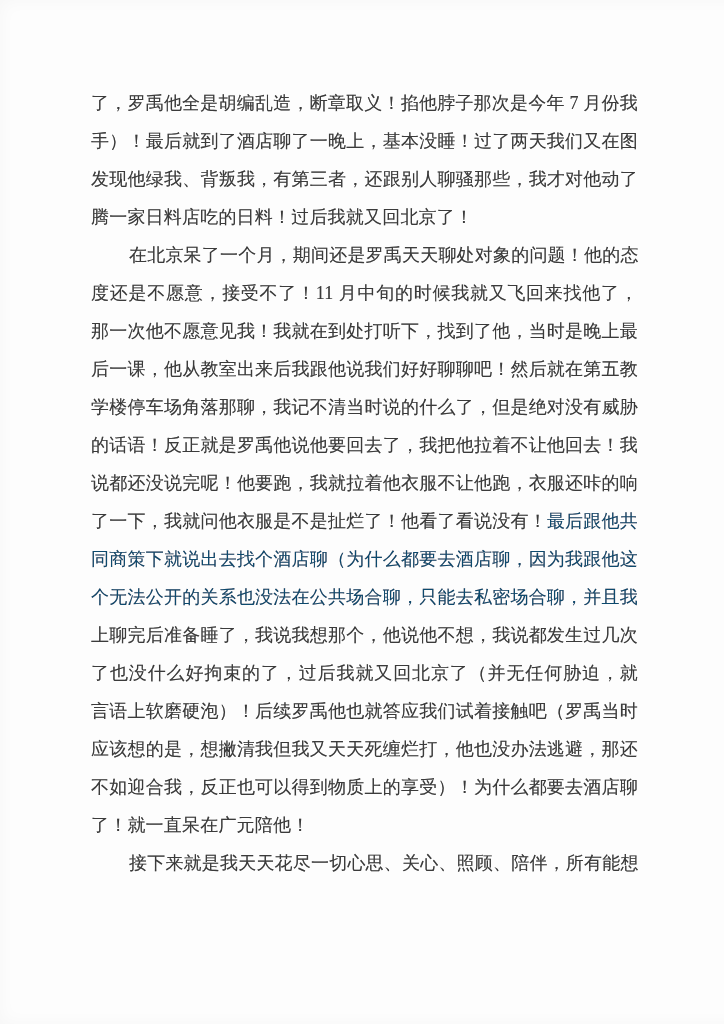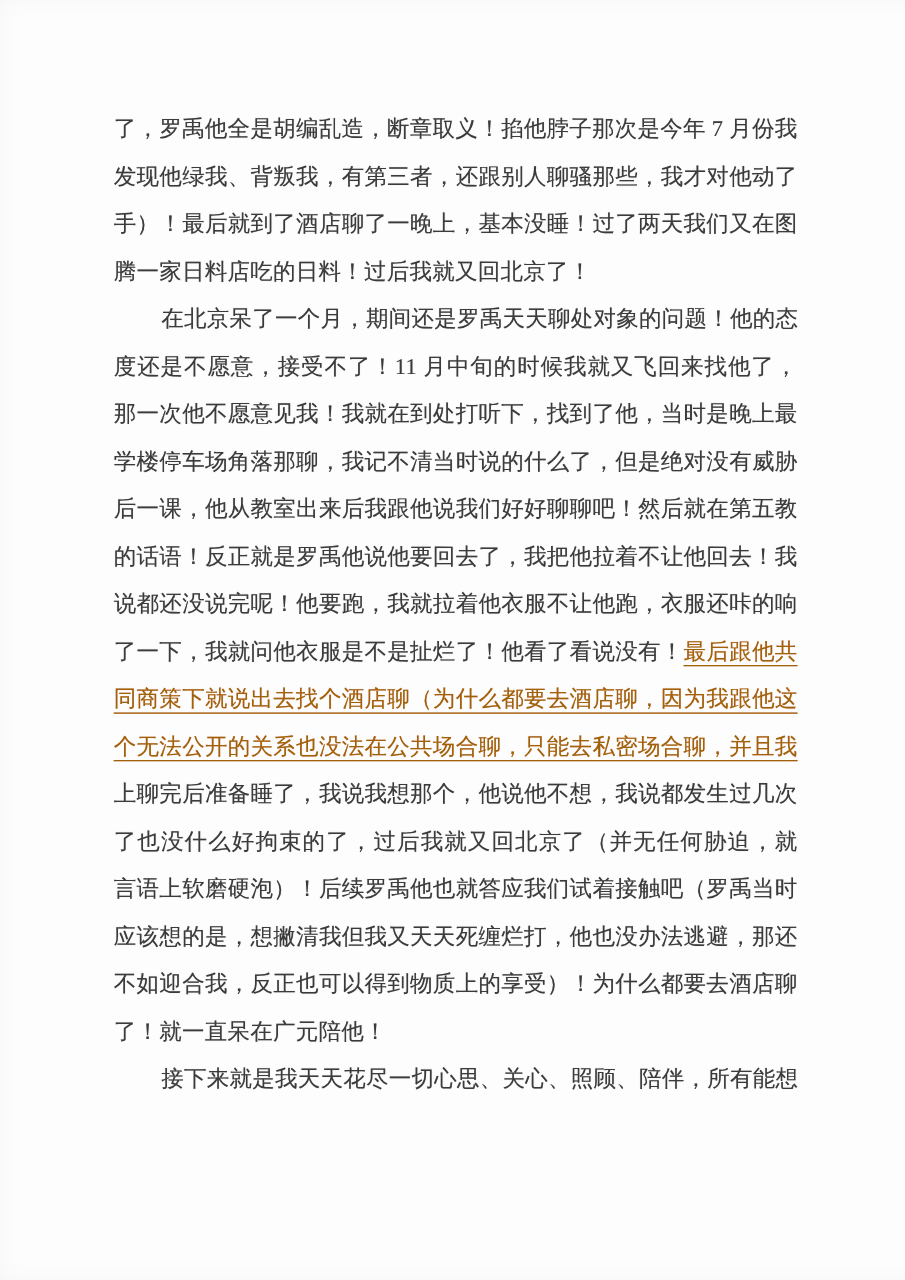--- a/index.html
+++ b/index.html
@@ -36,41 +36,40 @@
     letter-spacing: 0.2px;
   }
   .line.no-justify {
     text-align: right;
     text-align-last: left;
   }
   .line.indent {
     padding-left: 38px;
   }
   .seg.red {
-    color: #a16207;
-    text-decoration: underline;
+    color: #0c4a6e;
     text-decoration-thickness: 1.2px;
     text-underline-offset: 4.5px;
     text-shadow: 0 0 0.6px rgba(189,58,49,0.45);
   }
 </style>
 </head>
 <body>
 
 <div class="page">
   <div class="text-block">
       <div class="line"><span class="seg">了，罗禹他全是胡编乱造，断章取义！掐他脖子那次是今年 7 月份我</span></div>
+      <div class="line"><span class="seg">手）！最后就到了酒店聊了一晚上，基本没睡！过了两天我们又在图</span></div>
       <div class="line"><span class="seg">发现他绿我、背叛我，有第三者，还跟别人聊骚那些，我才对他动了</span></div>
-      <div class="line"><span class="seg">手）！最后就到了酒店聊了一晚上，基本没睡！过了两天我们又在图</span></div>
       <div class="line no-justify"><span class="seg">腾一家日料店吃的日料！过后我就又回北京了！</span></div>
       <div class="line indent"><span class="seg">在北京呆了一个月，期间还是罗禹天天聊处对象的问题！他的态</span></div>
       <div class="line"><span class="seg">度还是不愿意，接受不了！11 月中旬的时候我就又飞回来找他了，</span></div>
       <div class="line"><span class="seg">那一次他不愿意见我！我就在到处打听下，找到了他，当时是晚上最</span></div>
+      <div class="line"><span class="seg">后一课，他从教室出来后我跟他说我们好好聊聊吧！然后就在第五教</span></div>
       <div class="line"><span class="seg">学楼停车场角落那聊，我记不清当时说的什么了，但是绝对没有威胁</span></div>
-      <div class="line"><span class="seg">后一课，他从教室出来后我跟他说我们好好聊聊吧！然后就在第五教</span></div>
       <div class="line"><span class="seg">的话语！反正就是罗禹他说他要回去了，我把他拉着不让他回去！我</span></div>
       <div class="line"><span class="seg">说都还没说完呢！他要跑，我就拉着他衣服不让他跑，衣服还咔的响</span></div>
       <div class="line"><span class="seg">了一下，我就问他衣服是不是扯烂了！他看了看说没有！</span><span class="seg red">最后跟他共</span></div>
       <div class="line"><span class="seg red">同商策下就说出去找个酒店聊（为什么都要去酒店聊，因为我跟他这</span></div>
       <div class="line"><span class="seg red">个无法公开的关系也没法在公共场合聊，只能去私密场合聊，并且我</span></div>
       <div class="line"><span class="seg">上聊完后准备睡了，我说我想那个，他说他不想，我说都发生过几次</span></div>
       <div class="line"><span class="seg">了也没什么好拘束的了，过后我就又回北京了（并无任何胁迫，就</span></div>
       <div class="line"><span class="seg">言语上软磨硬泡）！后续罗禹他也就答应我们试着接触吧（罗禹当时</span></div>
       <div class="line"><span class="seg">应该想的是，想撇清我但我又天天死缠烂打，他也没办法逃避，那还</span></div>
       <div class="line"><span class="seg">不如迎合我，反正也可以得到物质上的享受）！为什么都要去酒店聊</span></div>

